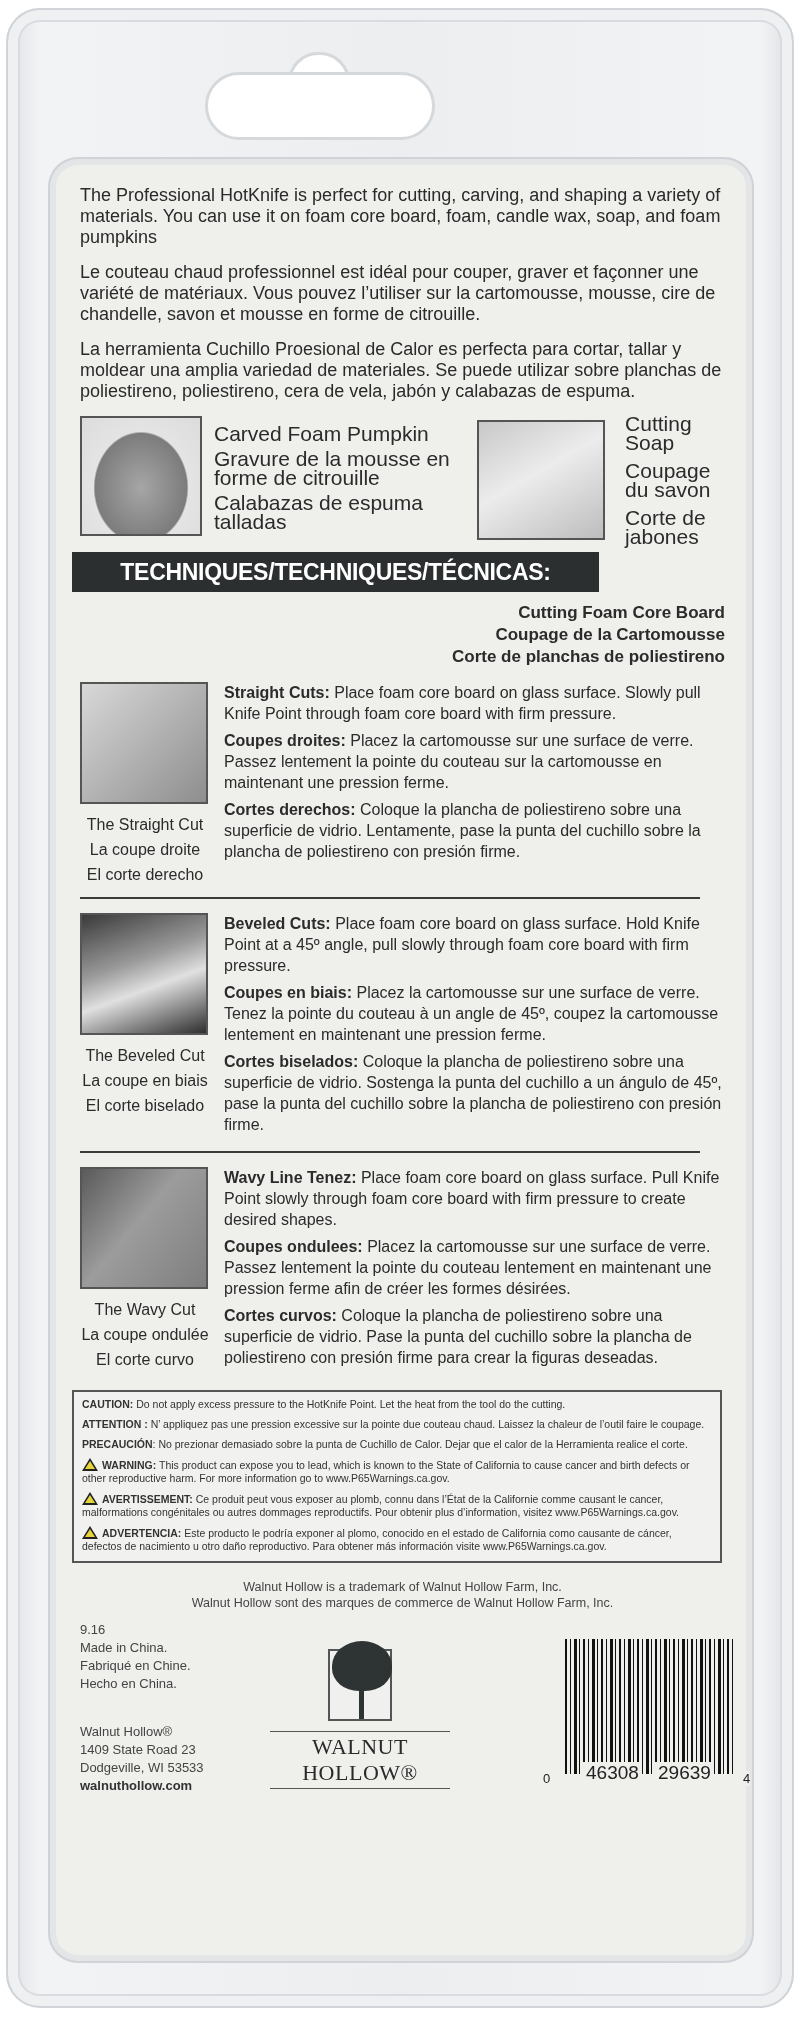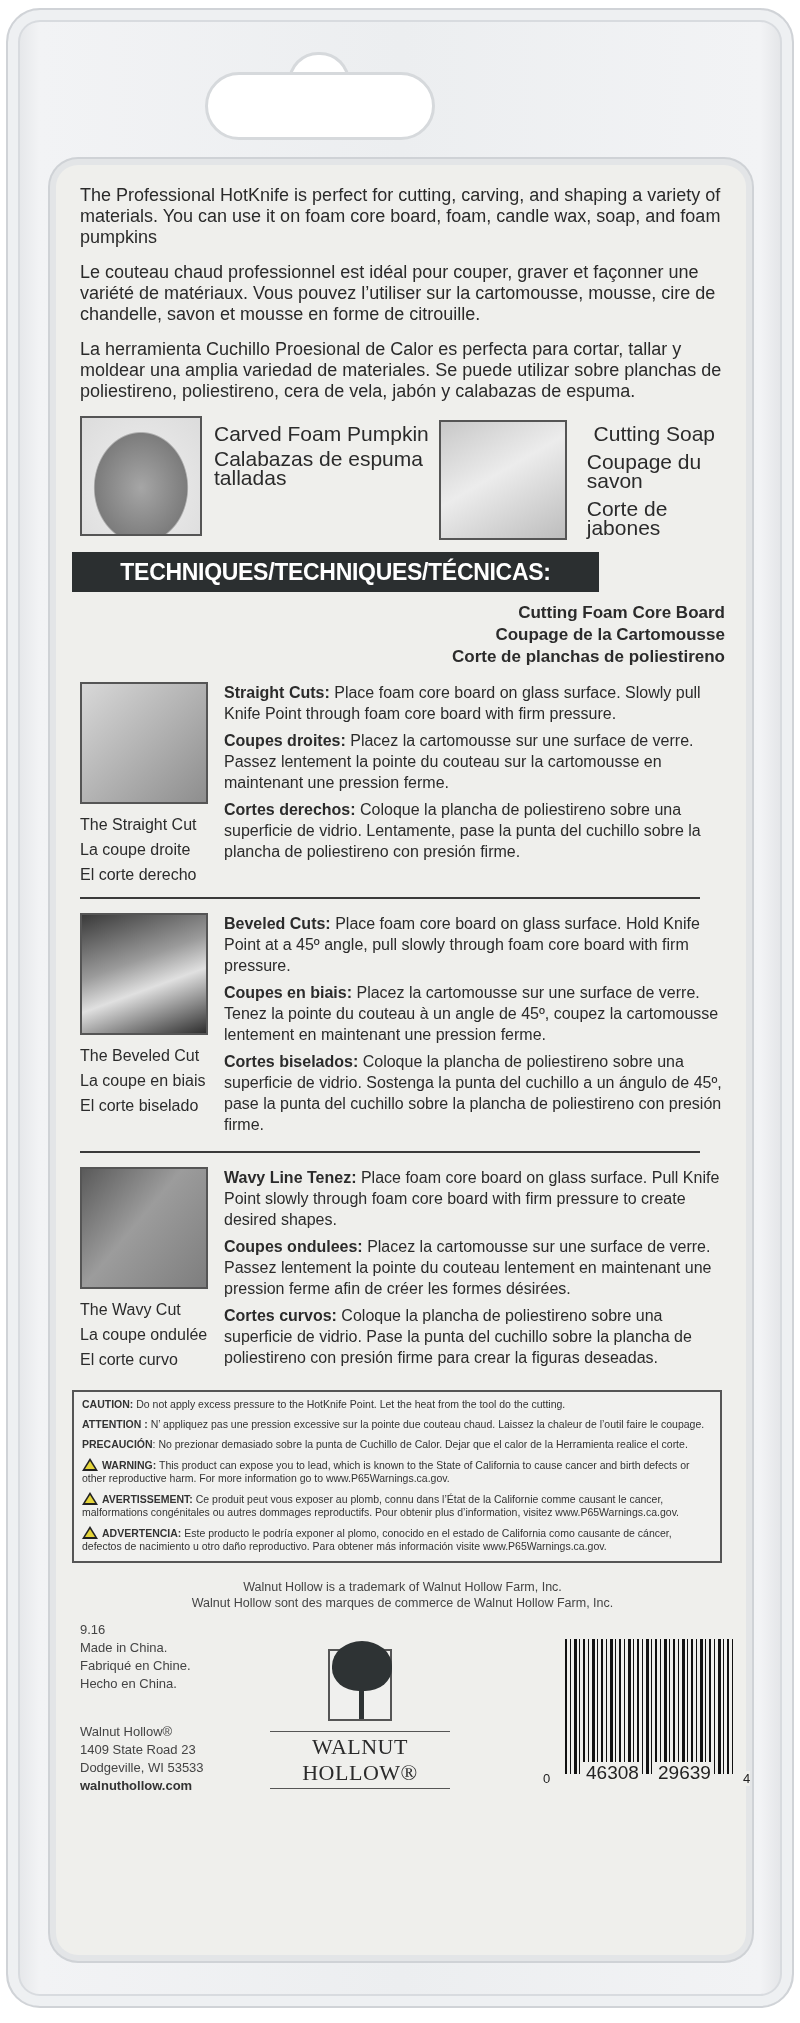--- a/index.html
+++ b/index.html
@@ -47,21 +47,21 @@
   .band {
     margin-left: -8px; width: 527px; height: 40px; margin-top: 8px;
     background: #2b2f30; color: #ffffff; text-align: center;
     font-weight: bold; font-size: 23px; line-height: 40px; letter-spacing: -0.3px;
   }
   .subhead { text-align: right; font-weight: bold; font-size: 17px; line-height: 22px; margin-top: 10px; }
 
   .tech { display: flex; gap: 14px; padding-top: 14px; }
   .tech-left { width: 130px; flex: none; }
   .tech-left .photo { width: 128px; height: 122px; }
-  .tech-left .captions { margin-top: 8px; font-size: 16px; line-height: 25px; }
+  .tech-left .captions { margin-top: 8px; font-size: 16px; line-height: 25px; text-align: center; }
   .tech-right { flex: 1; }
   .tech-right p { font-size: 16px; line-height: 21px; margin-bottom: 6px; }
   .tech-right b { font-weight: bold; }
   .sep { height: 2px; background: #3a3a3a; margin: 10px 0 0 0; width: 620px; }
 
   .caution {
     margin-top: 16px; width: 650px; margin-left: -8px;
     border: 2px solid #555; padding: 6px 8px; background: #f1f1ef;
     font-size: 10.5px; line-height: 13px; color: #333;
   }
@@ -119,20 +119,21 @@
     <p>The Professional HotKnife is perfect for cutting, carving, and shaping a variety of materials. You can use it on foam core board, foam, candle wax, soap, and foam pumpkins</p>
     <p>Le couteau chaud professionnel est idéal pour couper, graver et façonner une variété de matériaux. Vous pouvez l’utiliser sur la cartomousse, mousse, cire de chandelle, savon et mousse en forme de citrouille.</p>
     <p>La herramienta Cuchillo Proesional de Calor es perfecta para cortar, tallar y moldear una amplia variedad de materiales. Se puede utilizar sobre planchas de poliestireno, poliestireno, cera de vela, jabón y calabazas de espuma.</p>
   </div>
 
   <div class="examples">
     <div class="example">
       <div class="photo pumpkin"></div>
       <div class="ex-lines">
         <span>Carved Foam Pumpkin</span>
+        <span>Gravure de la mousse en forme de citrouille</span>
         <span>Calabazas de espuma talladas</span>
       </div>
     </div>
     <div class="example right">
       <div class="photo soap"></div>
       <div class="ex-lines">
         <span>Cutting Soap</span>
         <span>Coupage du savon</span>
         <span>Corte de jabones</span>
       </div>

